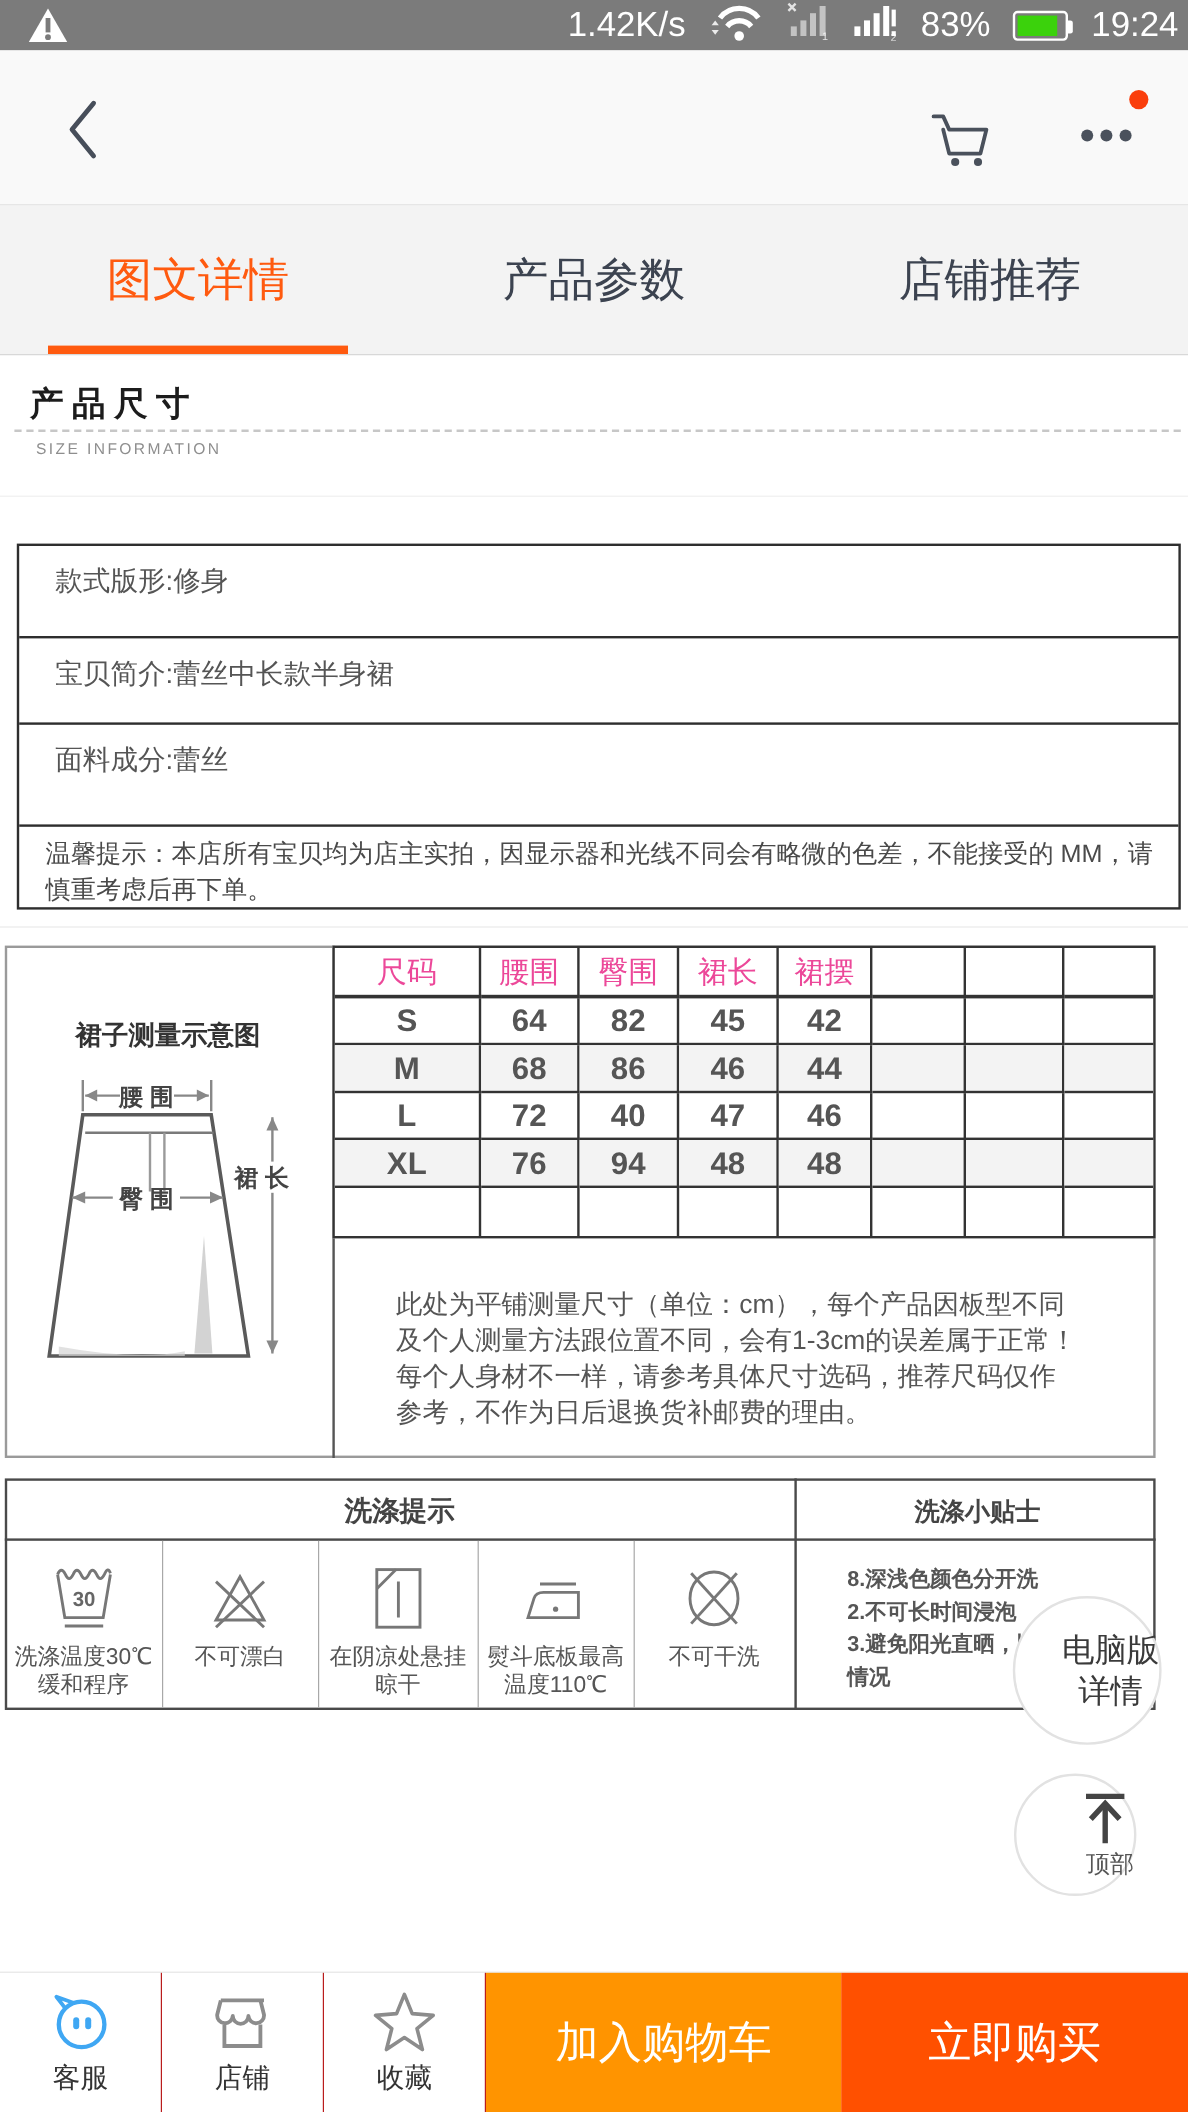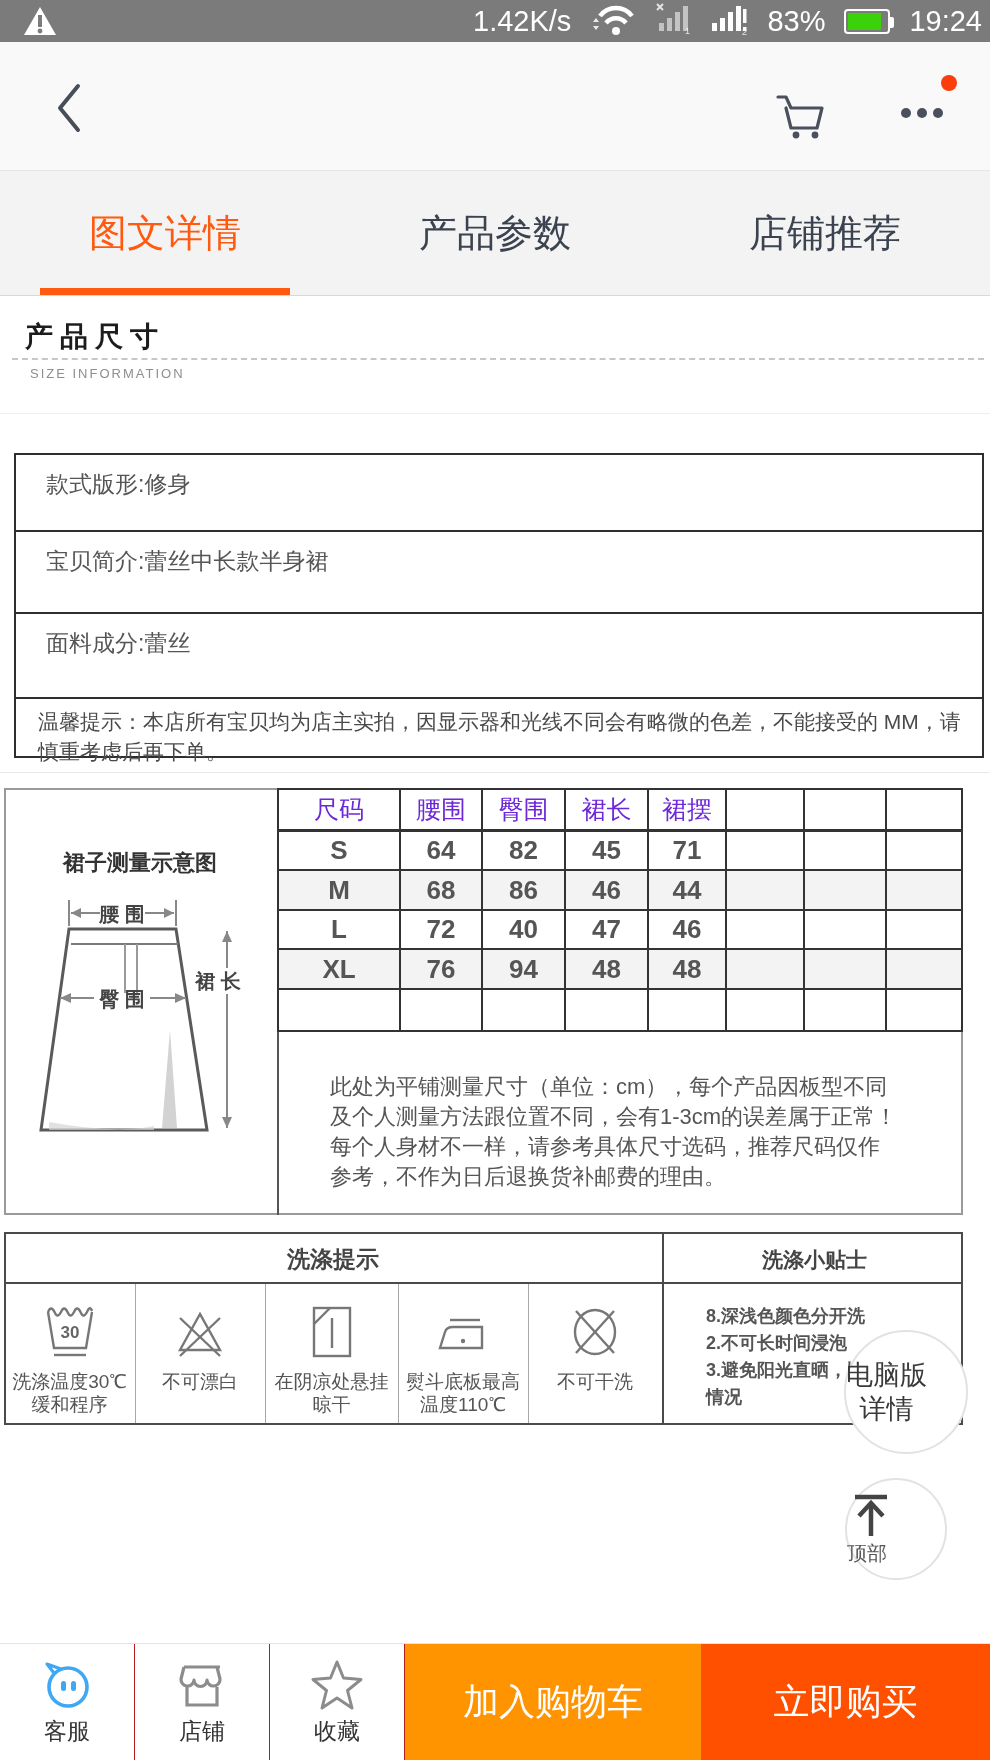--- a/index.html
+++ b/index.html
@@ -32,32 +32,32 @@
   
   .sec-title{position:absolute;left:25px;top:318px;font-size:28px;font-weight:bold;color:#1c1c1c;letter-spacing:7px;}
   .sec-dash{position:absolute;left:12px;top:358px;width:972px;height:0;border-top:2px dashed #9a9a9a;opacity:.55;}
   .sec-sub{position:absolute;left:30px;top:366px;font-size:13px;color:#8e8e8e;letter-spacing:2px;}
   .faint-line{position:absolute;left:0;width:990px;height:1px;background:#efefef;}
 
   
   .info-box{position:absolute;left:14px;top:453px;width:970px;height:305px;border:2px solid #2e2e2e;box-sizing:border-box;}
   .info-row{box-sizing:border-box;border-bottom:2px solid #2e2e2e;padding:14px 10px 0 30px;
             font-size:23px;color:#555;}
-  .ir1{height:77px;} .ir2{height:82px;} .ir3{height:85px;}
+  .ir1{height:77px;} .ir2{height:72px;} .ir3{height:85px;}
   .info-notice{box-sizing:border-box;height:64px;padding:8px 6px 0 22px;font-size:21px;line-height:30px;color:#4a4a4a;}
 
   
   .size-box{position:absolute;left:4px;top:788px;width:959px;height:427px;border:2px solid #9a9a9a;box-sizing:border-box;}
   .size-divider{position:absolute;left:277px;top:788px;width:2px;height:427px;background:#555;}
   .size-table{position:absolute;left:277px;top:788px;width:686px;display:grid;
               grid-template-columns:122px 82px 83px 83px 78px 78px 82px 74px;
               grid-template-rows:42px 39px 40px 39px 40px 40px;
               border:2px solid #333;box-sizing:border-box;background:#fff;}
   .st-cell{box-sizing:border-box;border-right:2px solid #333;border-bottom:2px solid #333;
-           display:flex;align-items:center;justify-content:center;font-size:25px;color:#6d28d9;}
+           display:flex;align-items:center;justify-content:center;font-size:25px;color:#ec4899;}
   .st-cell.hdr{border-bottom:3px solid #333;}
   .st-cell.num{font-weight:bold;font-size:26px;color:#555;}
   .st-cell.last{border-right:none;}
   .st-cell.bot{border-bottom:none;}
   .st-cell.shade{background:#f3f3f3;}
   .size-note{position:absolute;left:330px;top:1072px;width:568px;font-size:22px;line-height:30px;color:#555;}
 
   
   .care-box{position:absolute;left:4px;top:1232px;width:959px;height:193px;border:2px solid #4a4a4a;box-sizing:border-box;}
   .care-hline{position:absolute;left:4px;top:1282px;width:959px;height:2px;background:#4a4a4a;}
@@ -65,21 +65,21 @@
   .care-title-l{position:absolute;left:4px;top:1244px;width:658px;text-align:center;font-size:23px;font-weight:bold;color:#444;}
   .care-title-r{position:absolute;left:666px;top:1246px;width:297px;text-align:center;font-size:21px;font-weight:bold;color:#444;}
   .care-sep{position:absolute;top:1284px;height:139px;width:1px;background:#a8a8a8;}
   .care-cell{position:absolute;top:1284px;height:139px;display:flex;flex-direction:column;align-items:center;justify-content:flex-start;}
   .care-cell svg{margin-top:14px;}
   .care-label{margin-top:6px;font-size:19px;line-height:23px;color:#555;text-align:center;white-space:pre-line;}
   .care-tips{position:absolute;left:706px;top:1303px;font-size:18px;font-weight:bold;line-height:27px;color:#555;}
 
   
   .float-btn{position:absolute;border-radius:50%;background:#fff;border:2px solid #e2e2e2;
-             display:flex;flex-direction:column;align-items:flex-start;justify-content:center;box-sizing:border-box;cursor:pointer;}
+             display:flex;flex-direction:column;align-items:flex-end;justify-content:center;box-sizing:border-box;cursor:pointer;}
   .pc-btn{left:844px;top:1330px;width:124px;height:124px;font-size:27px;line-height:34px;color:#3a3a3a;
           text-align:center;white-space:pre-line;}
   .top-btn{left:845px;top:1478px;width:102px;height:102px;}
   .top-btn .lbl{font-size:20px;color:#555;margin-top:2px;}
 
   
   .bottom-bar{position:absolute;left:0;top:1643px;width:990px;height:117px;background:#fff;
               border-top:1px solid #e5e5e5;display:flex;box-sizing:border-box;}
   .bb-item{width:135px;display:flex;flex-direction:column;align-items:center;justify-content:center;
            border-right:1px solid #b91c1c;box-sizing:border-box;cursor:pointer;}
@@ -230,21 +230,21 @@
     <div class="st-cell hdr">裙长</div>
     <div class="st-cell hdr">裙摆</div>
     <div class="st-cell hdr"></div>
     <div class="st-cell hdr"></div>
     <div class="st-cell hdr last"></div>
 
     <div class="st-cell num">S</div>
     <div class="st-cell num">64</div>
     <div class="st-cell num">82</div>
     <div class="st-cell num">45</div>
-    <div class="st-cell num">71</div>
+    <div class="st-cell num">42</div>
     <div class="st-cell"></div>
     <div class="st-cell"></div>
     <div class="st-cell last"></div>
 
     <div class="st-cell num shade">M</div>
     <div class="st-cell num shade">68</div>
     <div class="st-cell num shade">86</div>
     <div class="st-cell num shade">46</div>
     <div class="st-cell num shade">44</div>
     <div class="st-cell shade"></div>

